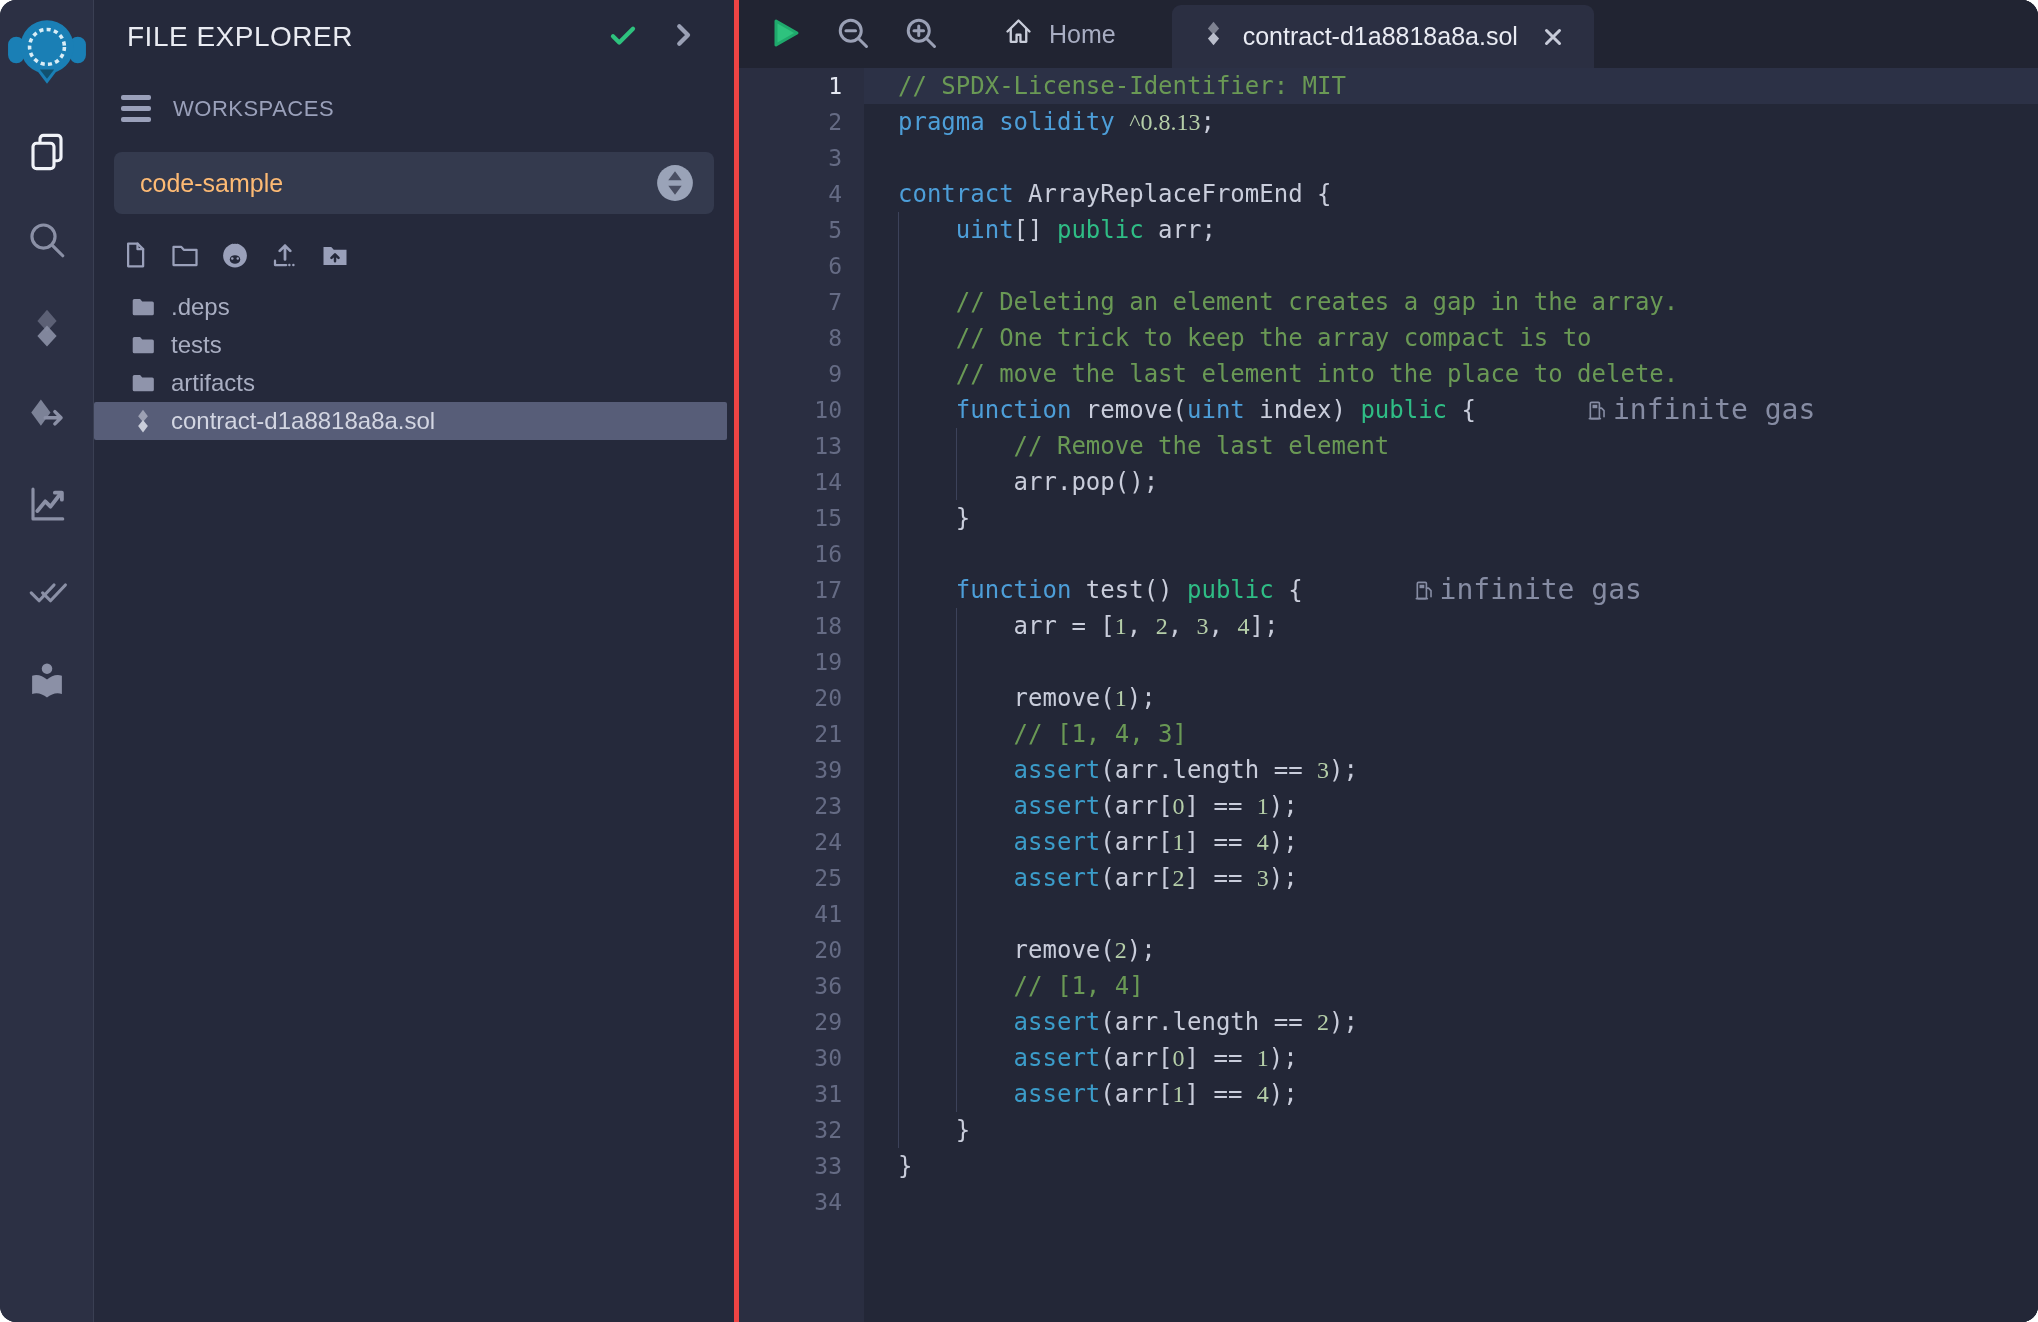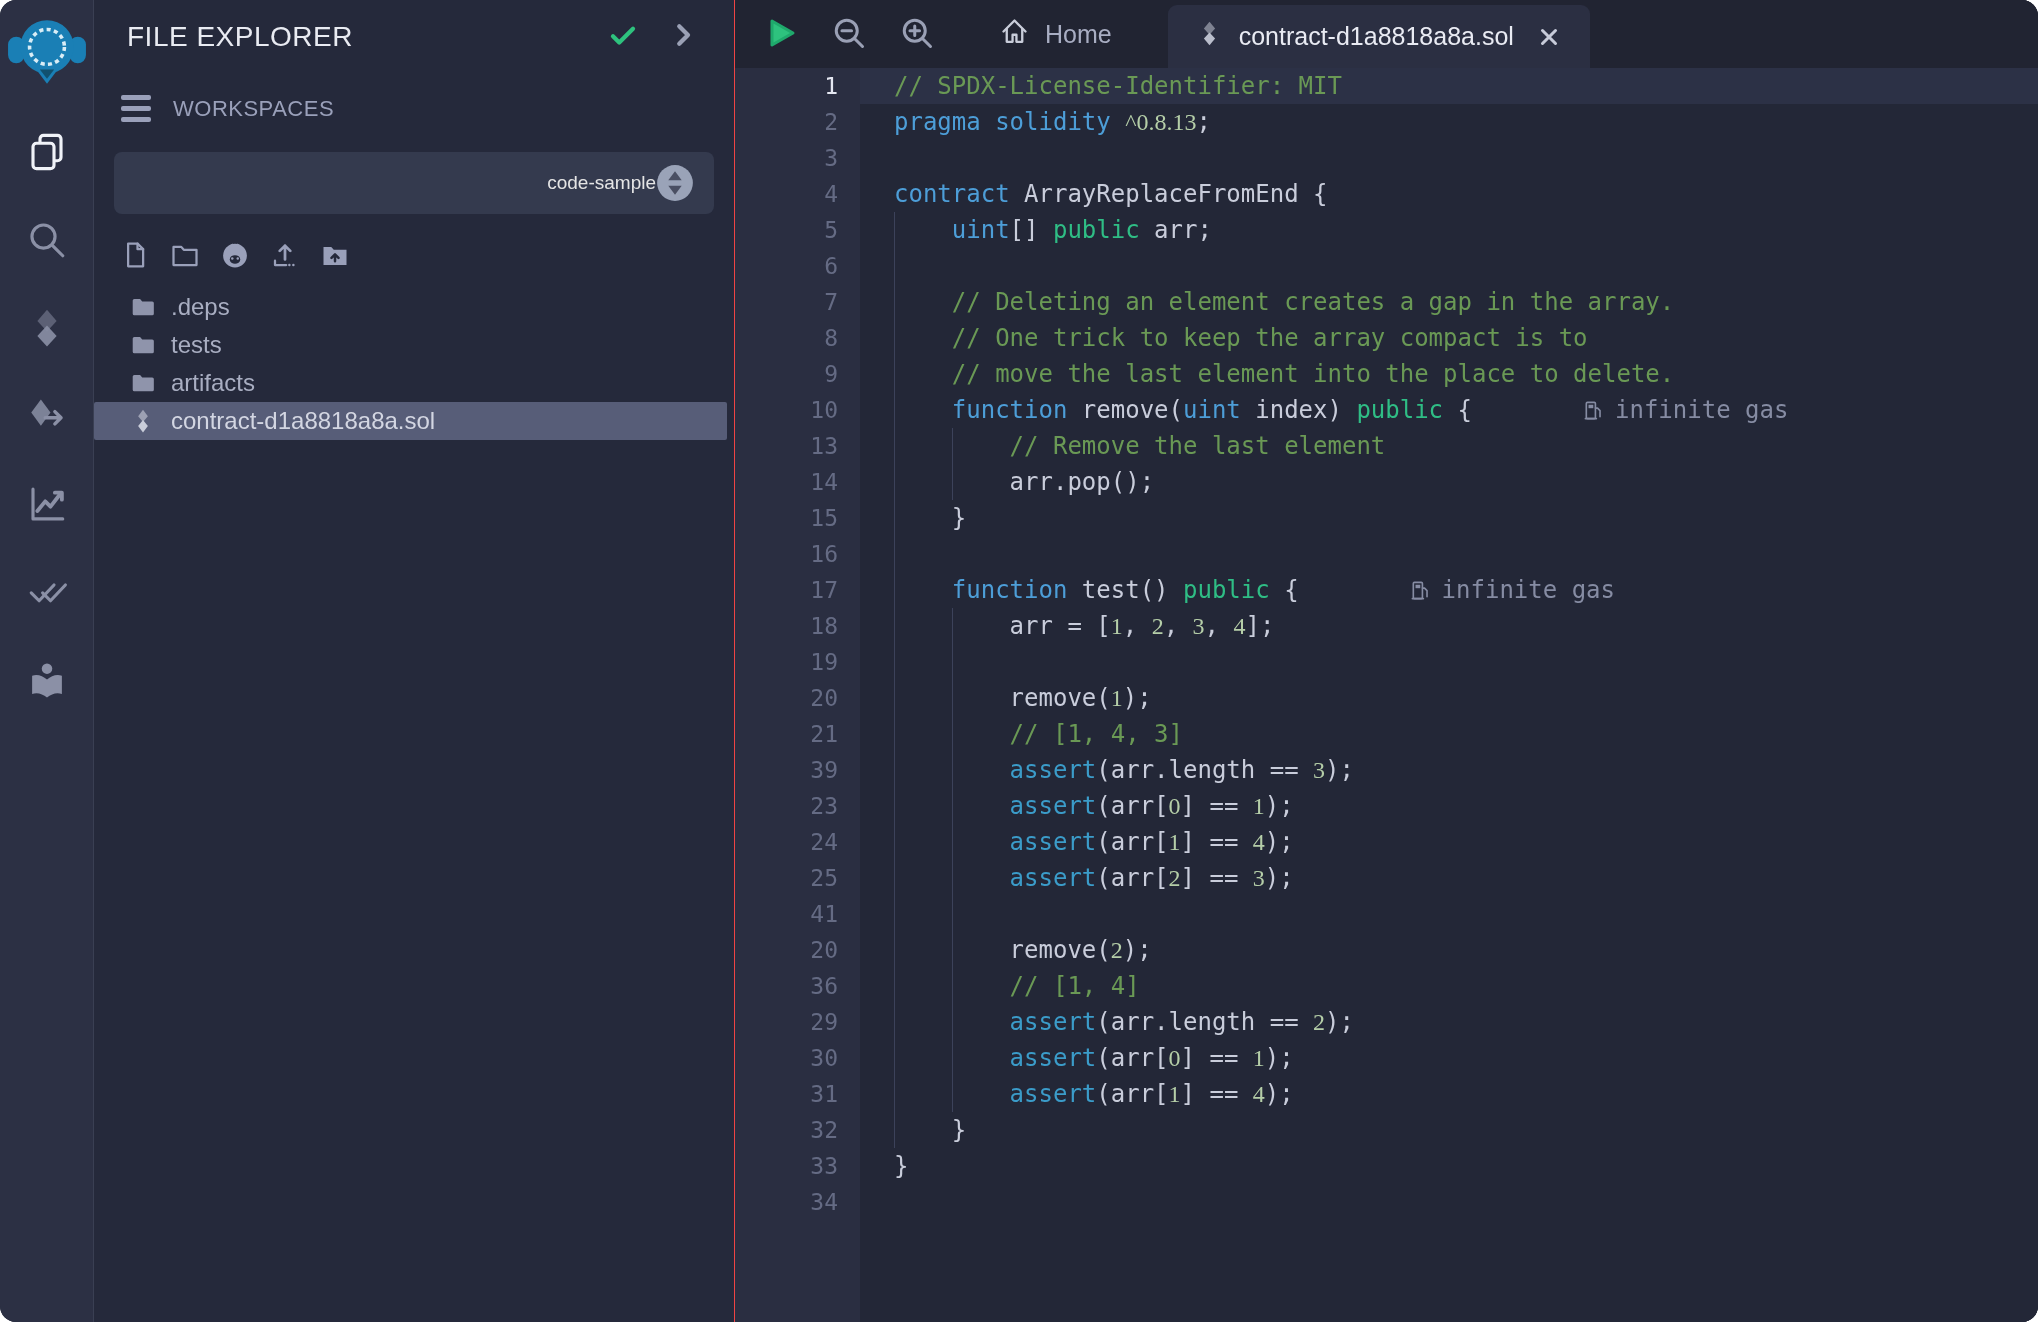--- a/index.html
+++ b/index.html
@@ -18,35 +18,35 @@
   .panel { width:640px; background:#25293b; flex-shrink:0; position:relative; }
   .panel-header { display:flex; align-items:center; padding:20px 36px 0 33px; }
   .panel-title { font-size:28px; font-weight:400; color:#e9ebf2; letter-spacing:.5px; flex:1; }
   .hdr-btn { background:none; border:none; cursor:pointer; display:flex; align-items:center; justify-content:center; padding:0; margin-left:30px; }
   .hdr-btn svg { width:30px; height:30px; }
   .ws-row { display:flex; align-items:center; margin:36px 0 0 21px; }
   .hamburger { background:none; border:none; cursor:pointer; display:flex; flex-direction:column; gap:6px; padding:6px; }
   .hamburger span { display:block; width:30px; height:5px; border-radius:2px; background:#9aa0ba; }
   .ws-label { margin-left:16px; font-size:22px; color:#9aa0ba; letter-spacing:.5px; }
   .ws-select { margin:24px 20px 0 20px; height:62px; background:#343a4e; border-radius:8px; display:flex; align-items:center; padding:0 20px 0 26px; cursor:pointer; }
-  .ws-value { flex:1; font-size:19px; color:#e5e5e5;text-align:right; }
+  .ws-value { flex:1; font-size:25px; color:#fdba74; }
   .ws-caret svg { width:38px; height:38px; display:block; }
   #fe-toolbar { display:flex; align-items:center; gap:16px; margin:24px 0 0 24px; }
   .fe-tool { background:none; border:none; cursor:pointer; color:#9aa0ba; display:flex; align-items:center; justify-content:center; padding:2px; }
   .fe-tool svg { width:30px; height:30px; }
   #file-tree { margin-top:16px; }
   .tree-row { display:flex; align-items:center; height:38px; padding-left:36px; cursor:pointer; color:#a9aec2; }
   .tree-row .t-icon { width:26px; height:26px; display:flex; align-items:center; justify-content:center; color:#8f94ab; }
   .tree-row .t-icon svg { width:26px; height:26px; }
   .tree-row .t-label { margin-left:15px; font-size:24px; }
   .tree-row.selected { background:#575d78; margin-right:7px; border-radius:2px; color:#d3d6e2; }
   .tree-row.selected .t-icon { color:#c9cdda; }
 
   
-  .editor { flex:1; display:flex; flex-direction:column; border-left:1px solid #ef4444; background:#232737; min-width:0; }
+  .editor { flex:1; display:flex; flex-direction:column; border-left:5px solid #ef4444; background:#232737; min-width:0; }
   .tabbar { height:68px; background:#212432; display:flex; align-items:stretch; flex-shrink:0; }
   .ed-toolbar { display:flex; align-items:center; gap:32px; padding:0 30px 0 28px; }
   .ed-btn { background:none; border:none; cursor:pointer; padding:0; display:flex; color:#9aa0b5; }
   .ed-btn svg { width:36px; height:36px; }
   .tab { display:flex; align-items:center; cursor:pointer; }
   .tab.home { padding:0 30px; gap:15px; color:#a8adc2; font-size:25px; margin-left:4px; }
   .tab.home svg { width:31px; height:31px; color:#c9cdda; }
   .tab.active { margin-left:26px; margin-top:5px; background:#2b2f42; border-radius:9px 9px 0 0; padding:0 28px; gap:16px; color:#e9ebf3; font-size:25px; }
   .tab.active .sol-ic svg { width:27px; height:27px; color:#c2c6d4; }
   .tab-x { display:flex; margin-left:6px; }
@@ -60,21 +60,21 @@
   .row .content { flex:1; position:relative; padding-left:34px; white-space:pre; font-size:24px; color:#c9cddb; }
   .row.active .content { background:#2c3146; }
   .row.active .ln { color:#e4e7f1; }
   .guide { position:absolute; top:0; bottom:0; width:1px; background:#3c425a; }
   .tok-kw { color:#4d9ed8; }
   .tok-vis { color:#2fbd85; }
   .tok-builtin { color:#3b9cc9; }
   .tok-num { color:#b5cea8;font-family:Liberation Serif, serif; }
   .tok-comment { color:#6a9955; }
   .tok-plain { color:#c9cddb; }
-  .gas { display:inline-flex; align-items:center; gap:10px; margin-left:110px; color:#868ca3; font-size:24px; vertical-align:top; }
+  .gas { display:inline-flex; align-items:center; gap:4px; margin-left:110px; color:#868ca3; font-size:28px; vertical-align:top; }
   .gas svg { width:23px; height:23px; }
 </style>
 </head>
 <body>
 
 <div class="app">
 
   <aside class="sidebar">
     <div class="logo">
       <svg viewBox="0 0 80 80">

